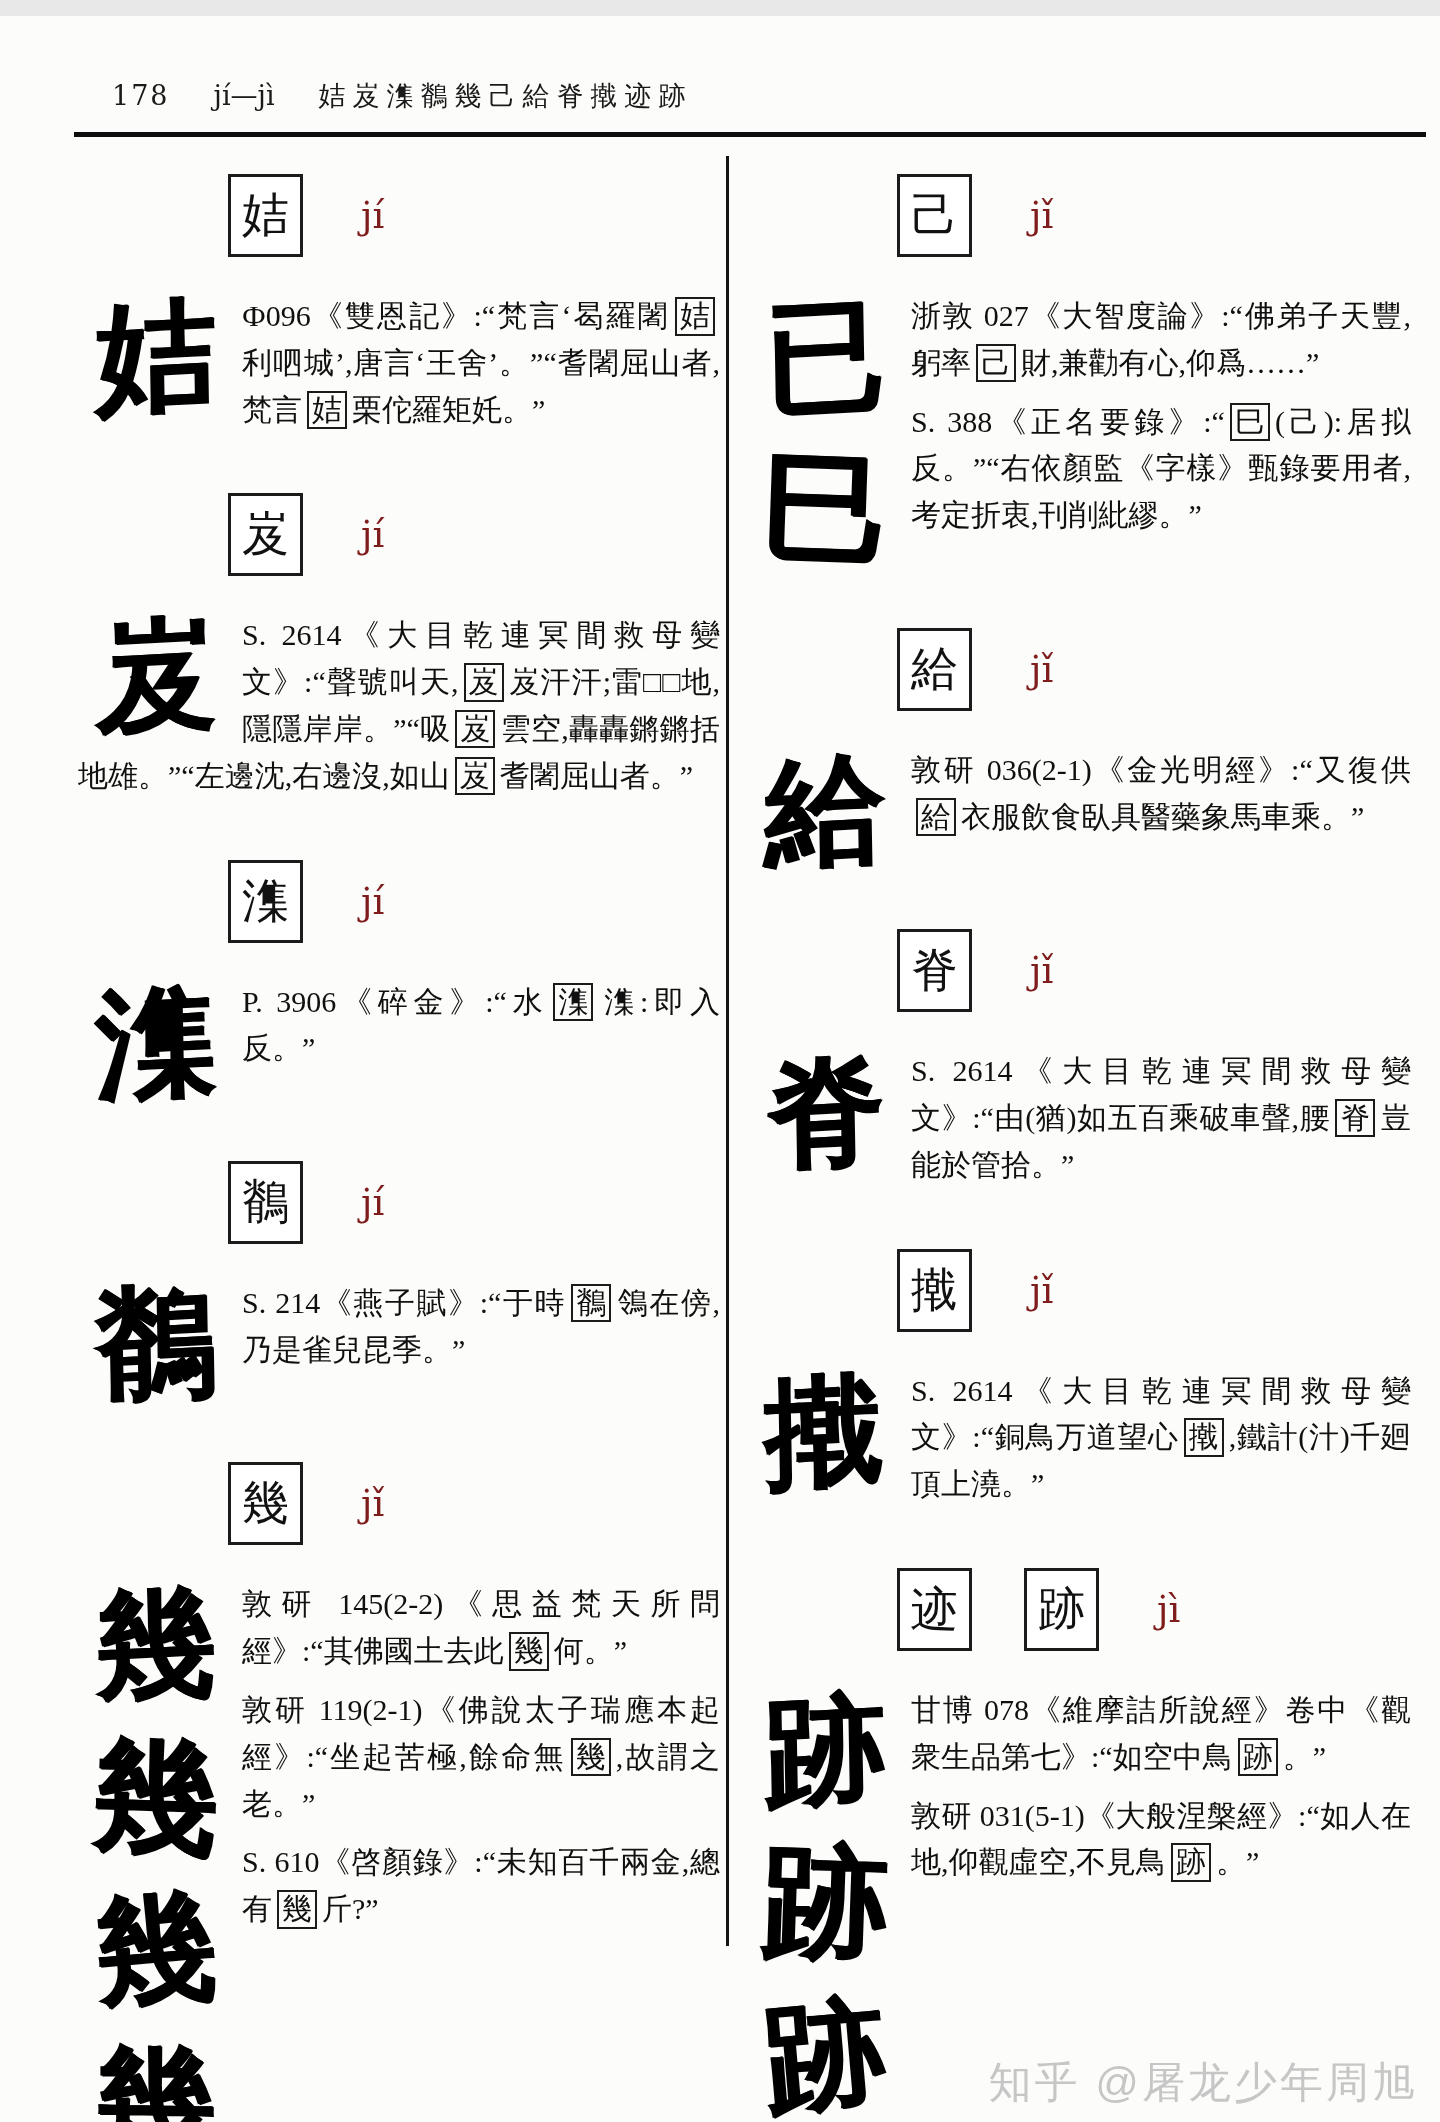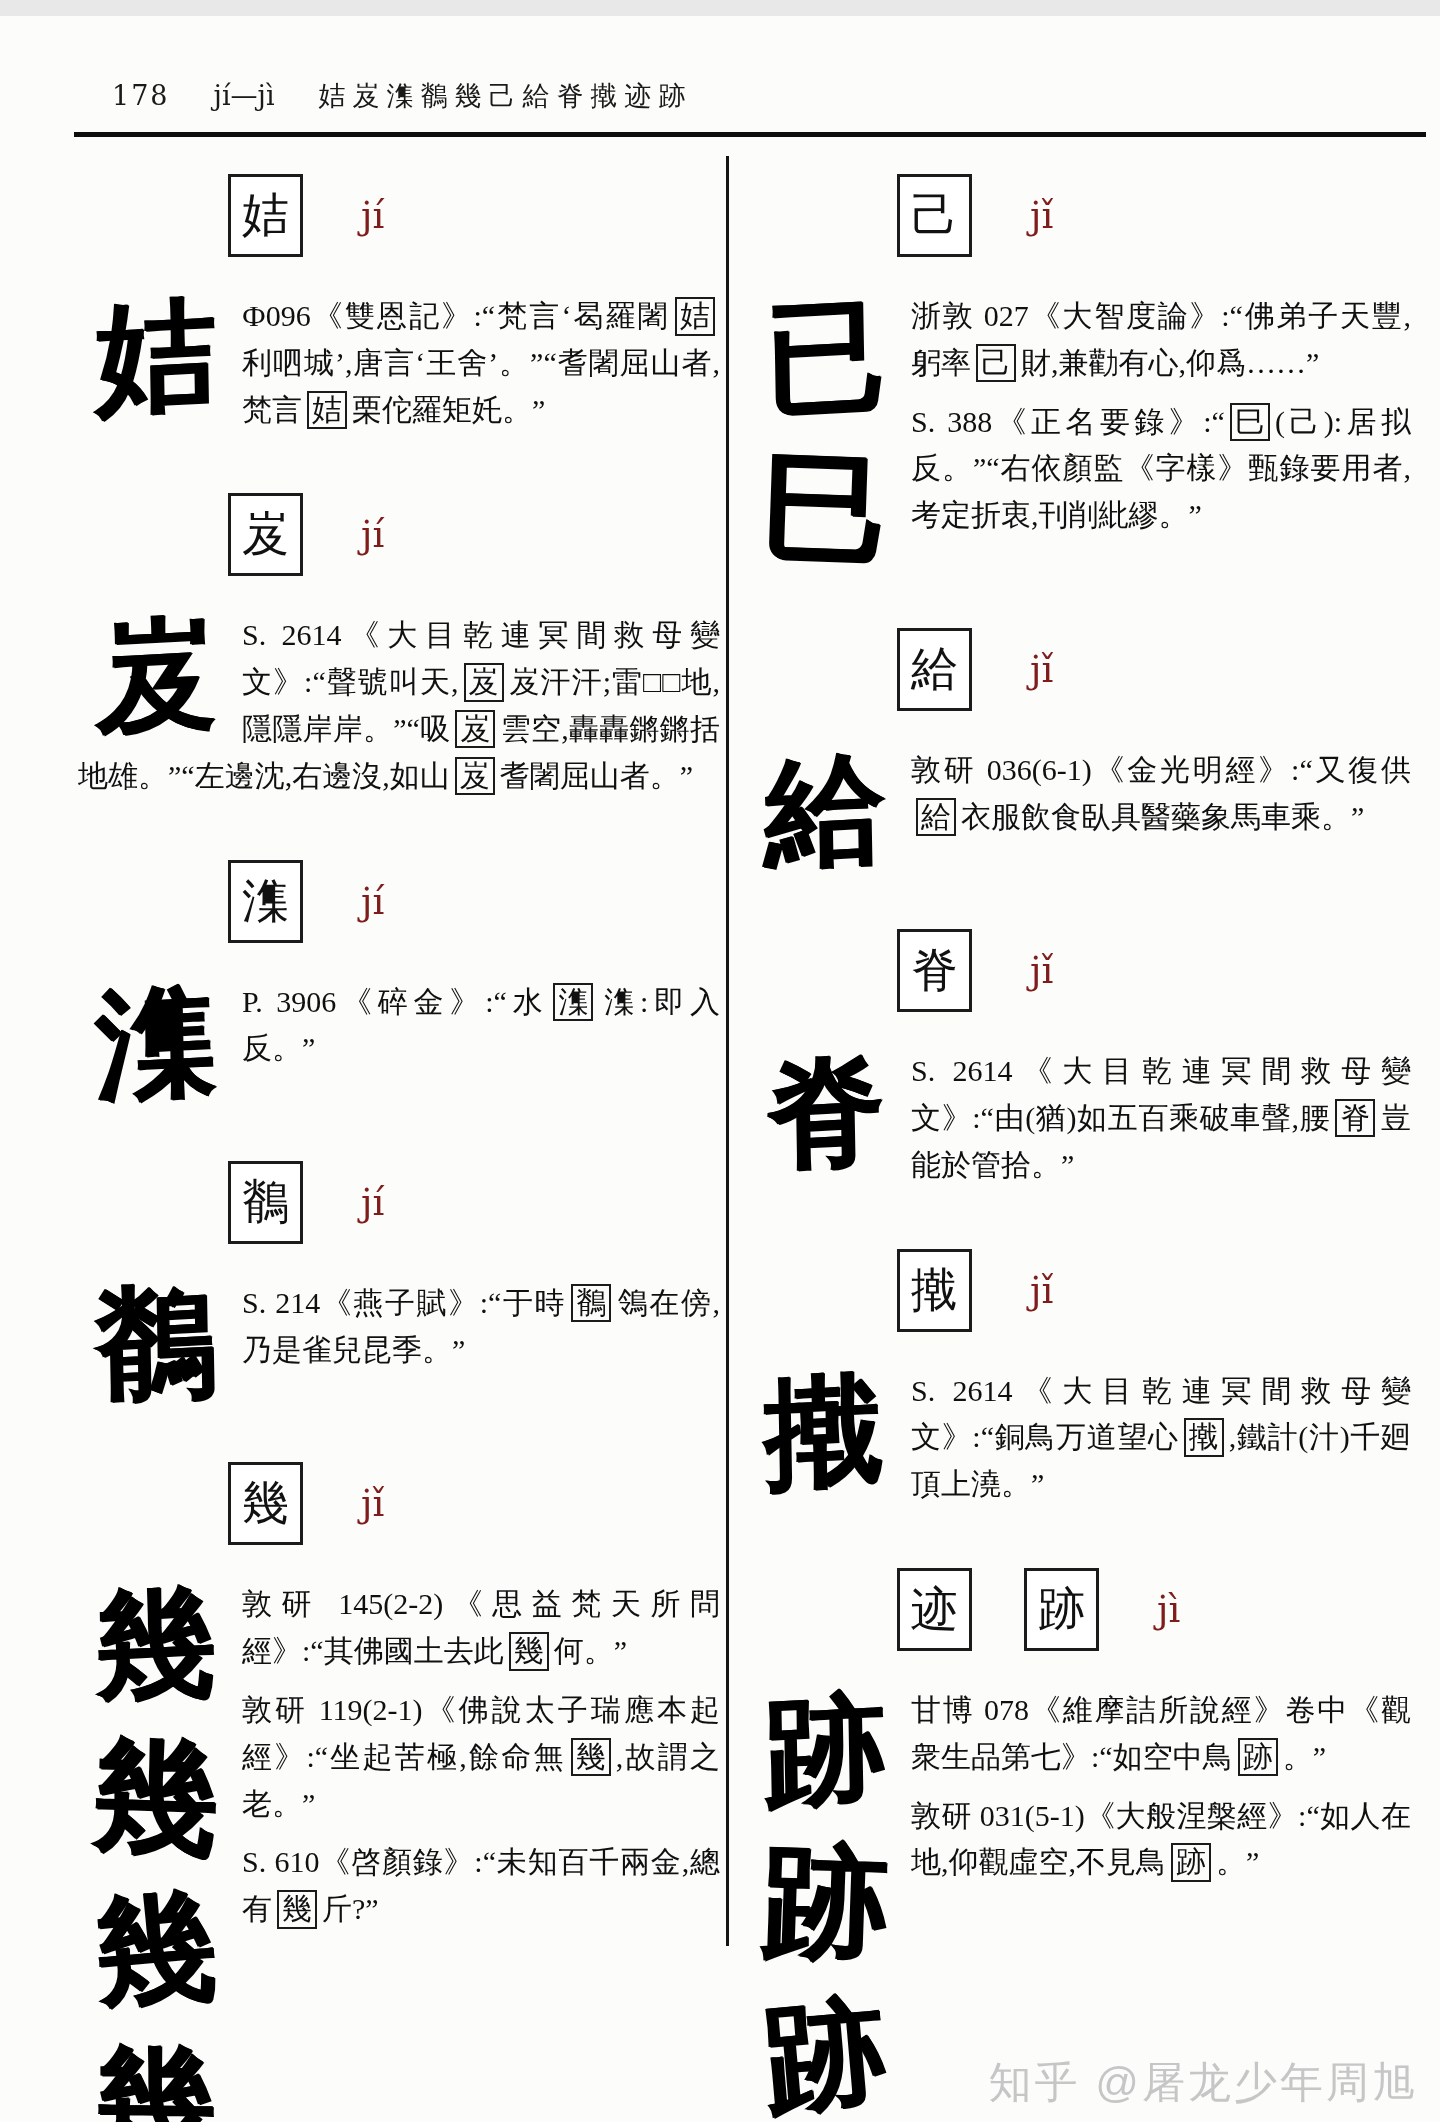--- a/index.html
+++ b/index.html
@@ -163,21 +163,21 @@
   <section class="entry">
     <div class="headline">
       <span class="headbox">給</span>
           <span class="pinyin">jǐ</span>
     </div>
     <div class="body">
       <div class="callig-stack">
             <div class="callig v0">給</div>
           </div>
       <div class="paras">
-            <p class="quote"><span>敦研 036(6-1)《金光明經》:“又復供</span><span class="inlinebox">給</span><span>衣服飲食臥具醫藥象馬車乘。”</span></p>
+            <p class="quote"><span>敦研 036(2-1)《金光明經》:“又復供</span><span class="inlinebox">給</span><span>衣服飲食臥具醫藥象馬車乘。”</span></p>
           </div>
     </div>
   </section>
 
   <section class="entry">
     <div class="headline">
       <span class="headbox">脊</span>
           <span class="pinyin">jǐ</span>
     </div>
     <div class="body">

